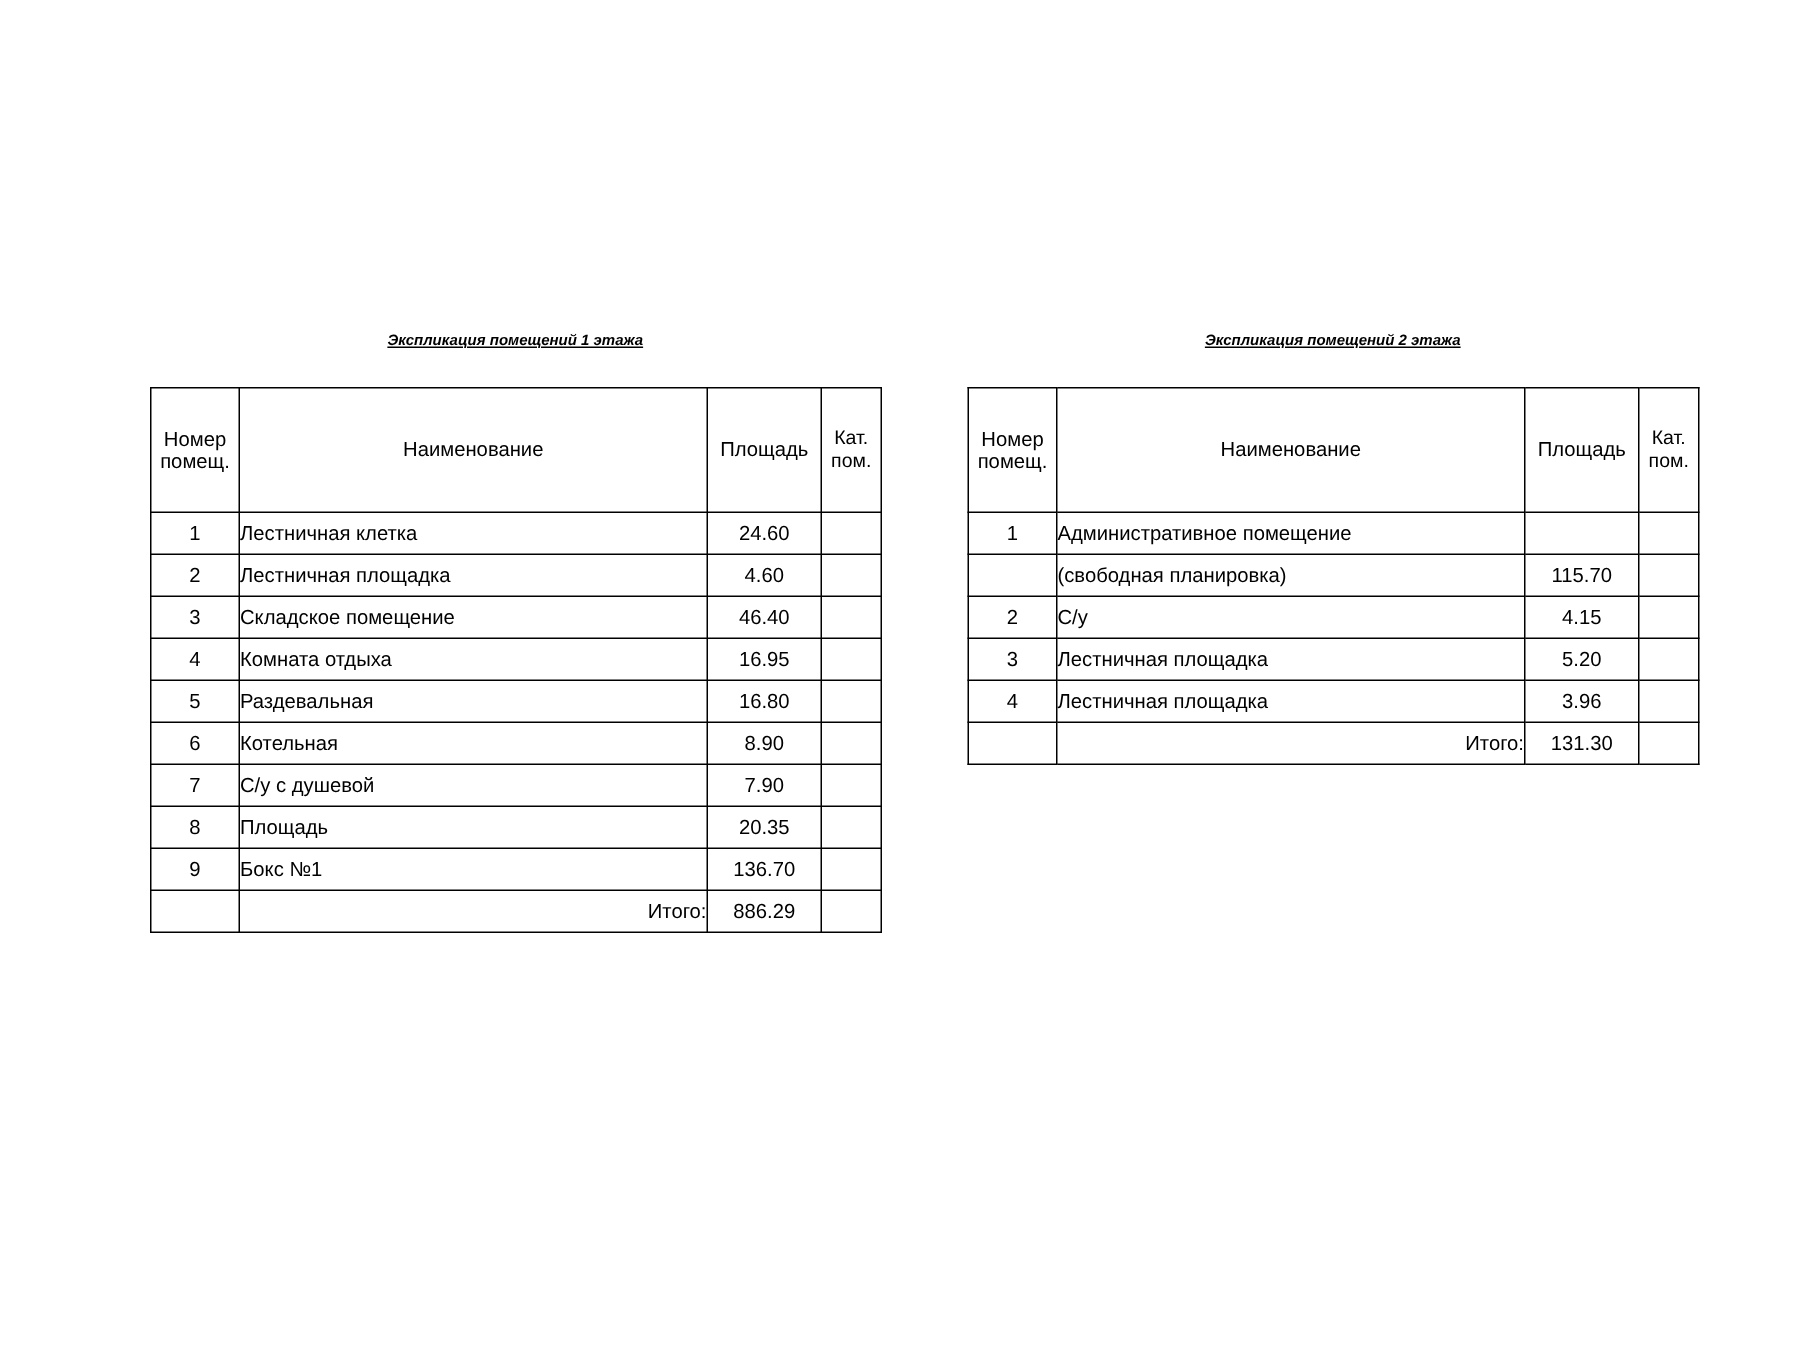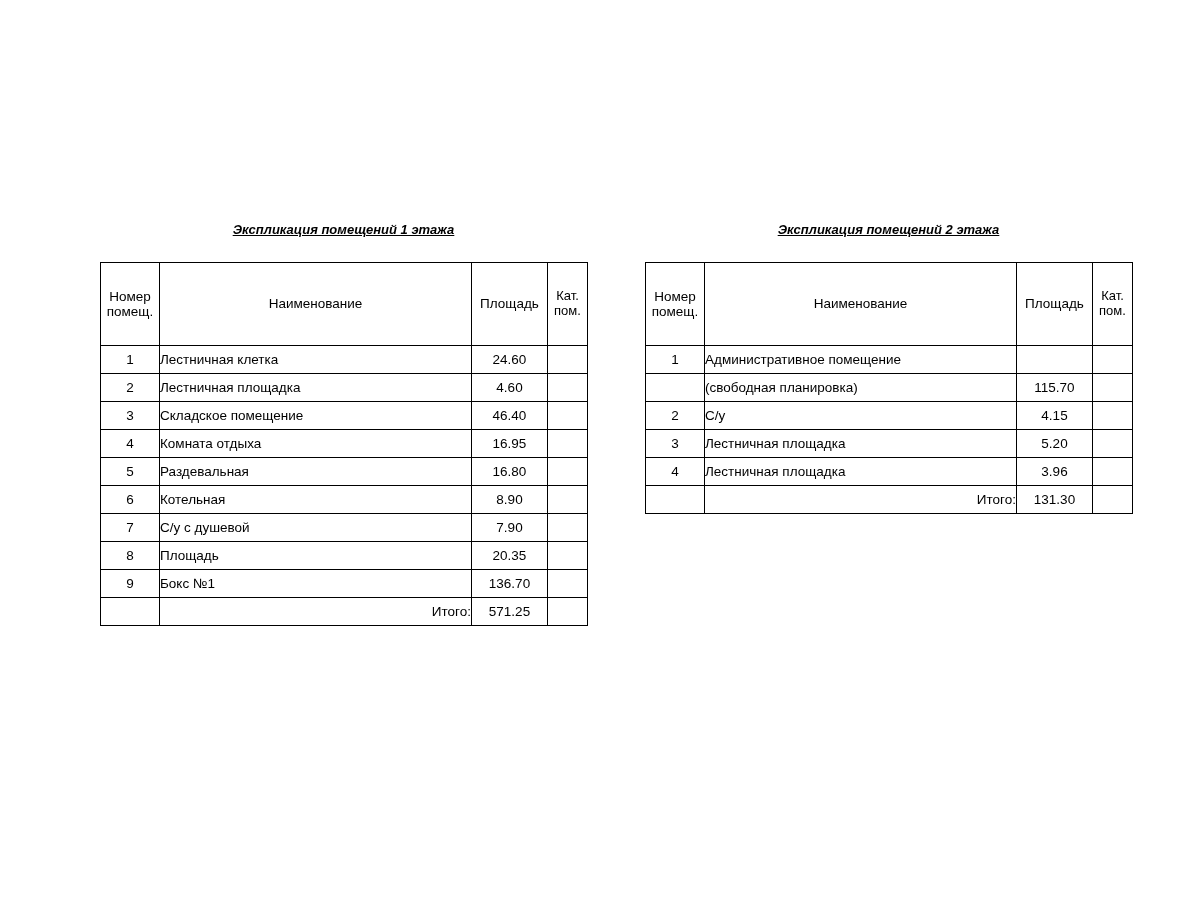--- a/index.html
+++ b/index.html
@@ -24,21 +24,21 @@
   }
   .table-block {
     position: absolute;
   }
   #block-floor1 { left: 100px; top: 222px; width: 487px; }
   #block-floor2 { left: 645px; top: 222px; width: 487px; }
 
   .block-title {
     font-style: italic;
     font-weight: bold;
-    font-size: 13px;
+    font-size: 10px;
     text-decoration: underline;
     text-align: center;
     white-space: nowrap;
     margin-bottom: 25px;
   }
   #block-floor1 .block-title { padding-right: 0px; }
 
   table.explication {
     border-collapse: collapse;
     table-layout: fixed;
@@ -158,21 +158,21 @@
         <tr>
           <td class="c-num">9</td>
           <td class="c-name">Бокс №1</td>
           <td class="c-area">136.70</td>
           <td class="c-cat"></td>
         </tr>
 
         <tr>
           <td class="c-num"></td>
           <td class="total-label">Итого:</td>
-          <td class="c-area">571.25</td>
+          <td class="c-area">886.29</td>
           <td class="c-cat"></td>
         </tr>
       </tbody>
     </table>
   </div>
 
   <div class="table-block" id="block-floor2">
     <div class="block-title">Экспликация помещений 2 этажа</div>
     <table class="explication" id="table-floor2">
       <colgroup>

